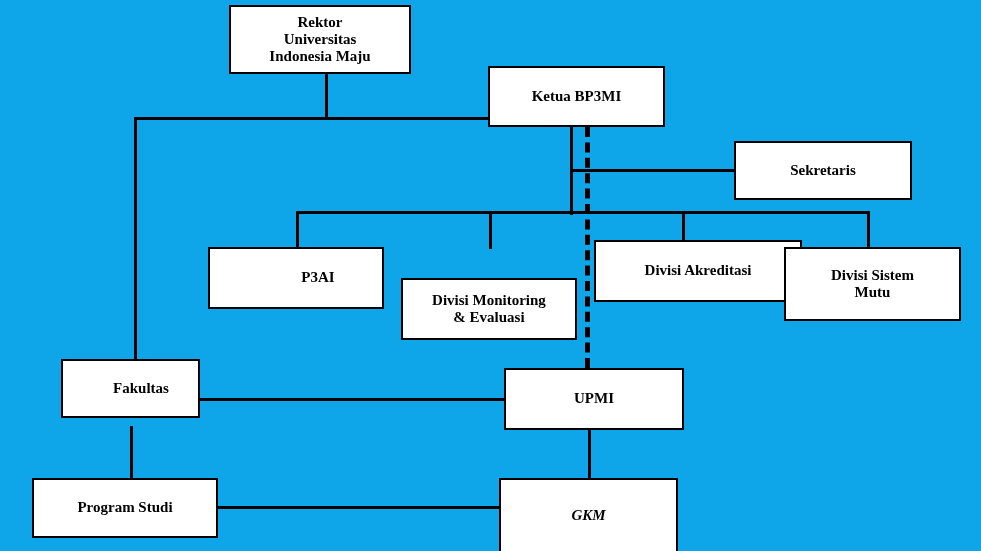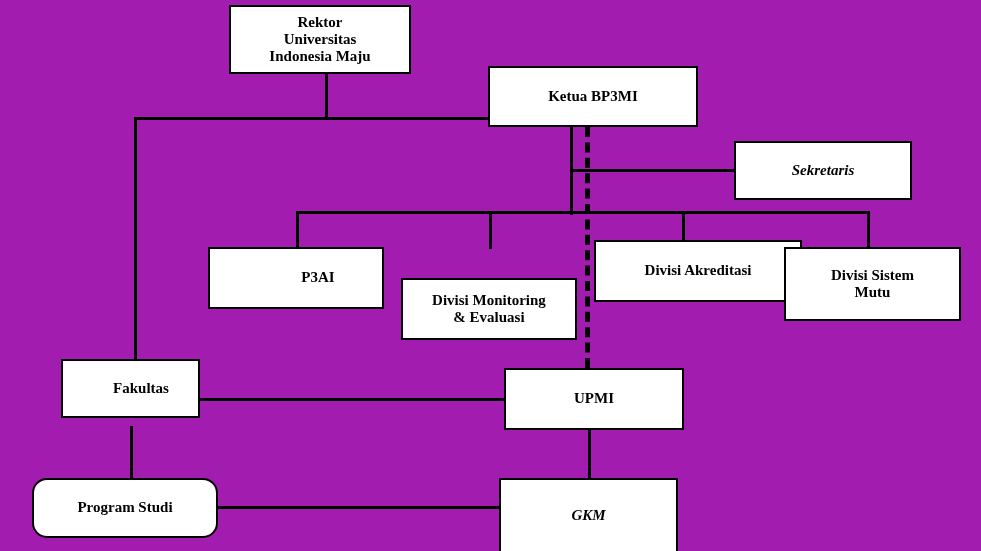--- a/index.html
+++ b/index.html
@@ -4,21 +4,21 @@
 <style>
   html, body {
     margin: 0;
     padding: 0;
     background: #ffffff;
   }
   #chart-canvas {
     position: relative;
     width: 981px;
     height: 551px;
-    background: #a21caf;
+    background: #0ea5e9;
     overflow: hidden;
     font-family: "Liberation Serif", "DejaVu Serif", serif;
   }
   .node {
     position: absolute;
     box-sizing: border-box;
     border: 2px solid #000000;
     background: #ffffff;
     display: flex;
     align-items: center;
@@ -66,24 +66,24 @@
     <div class="line h" style="left: 198px; top: 398px; width: 308px; background: rgb(0, 0, 0);"></div>
     <div class="line v" style="left: 130px; top: 426px; height: 54px; background: rgb(0, 0, 0);"></div>
     <div class="line v" style="left: 588px; top: 428px; height: 52px; background: rgb(0, 0, 0);"></div>
     <div class="line h" style="left: 216px; top: 506px; width: 285px; background: rgb(0, 0, 0);"></div>
     <div class="dashed" style="left: 585px; top: 127px; height: 241px; border-left-color: rgb(0, 0, 0);"></div>
     <div class="node" style="left: 229px; top: 5px; width: 182px; height: 69px; border-color: rgb(0, 0, 0); color: rgb(0, 0, 0);">
       <span class="label">Rektor
 Universitas
 Indonesia Maju</span>
     </div>
-    <div class="node" style="left: 488px; top: 66px; width: 210px; height: 61px; border-color: rgb(0, 0, 0); color: rgb(0, 0, 0);">
+    <div class="node" style="left: 488px; top: 66px; width: 177px; height: 61px; border-color: rgb(0, 0, 0); color: rgb(0, 0, 0);">
       <span class="label">Ketua BP3MI</span>
     </div>
-    <div class="node" style="left: 734px; top: 141px; width: 178px; height: 59px; border-color: rgb(0, 0, 0); color: rgb(0, 0, 0); font-style: italic;">
+    <div class="node" style="left: 734px; top: 141px; width: 178px; height: 59px; border-color: rgb(0, 0, 0); color: rgb(0, 0, 0);">
       <span class="label">Sekretaris</span>
     </div>
     <div class="node" style="left: 208px; top: 247px; width: 176px; height: 62px; border-color: rgb(0, 0, 0); color: rgb(0, 0, 0); padding-left: 48px;">
       <span class="label">P3AI</span>
     </div>
     <div class="node" style="left: 401px; top: 247px; width: 176px; height: 62px; border-color: rgb(0, 0, 0); color: rgb(0, 0, 0); margin-top: 31px;">
       <span class="label">Divisi Monitoring
 &amp; Evaluasi</span>
     </div>
     <div class="node" style="left: 594px; top: 240px; width: 208px; height: 62px; border-color: rgb(0, 0, 0); color: rgb(0, 0, 0);">
@@ -92,19 +92,19 @@
     <div class="node" style="left: 784px; top: 247px; width: 177px; height: 74px; border-color: rgb(0, 0, 0); color: rgb(0, 0, 0);">
       <span class="label">Divisi Sistem
 Mutu</span>
     </div>
     <div class="node" style="left: 61px; top: 359px; width: 139px; height: 59px; border-color: rgb(0, 0, 0); color: rgb(0, 0, 0); padding-left: 25px;">
       <span class="label">Fakultas</span>
     </div>
     <div class="node" style="left: 504px; top: 368px; width: 180px; height: 62px; border-color: rgb(0, 0, 0); color: rgb(0, 0, 0); justify-content: center;">
       <span class="label">UPMI</span>
     </div>
-    <div class="node" style="left: 32px; top: 478px; width: 186px; height: 60px; border-color: rgb(0, 0, 0); color: rgb(0, 0, 0); border-radius: 15px;">
+    <div class="node" style="left: 32px; top: 478px; width: 186px; height: 60px; border-color: rgb(0, 0, 0); color: rgb(0, 0, 0);">
       <span class="label">Program Studi</span>
     </div>
     <div class="node" style="left: 499px; top: 478px; width: 179px; height: 76px; border-color: rgb(0, 0, 0); color: rgb(0, 0, 0); font-style: italic;">
       <span class="label">GKM</span>
     </div>
   </div>
 
 </body></html>

